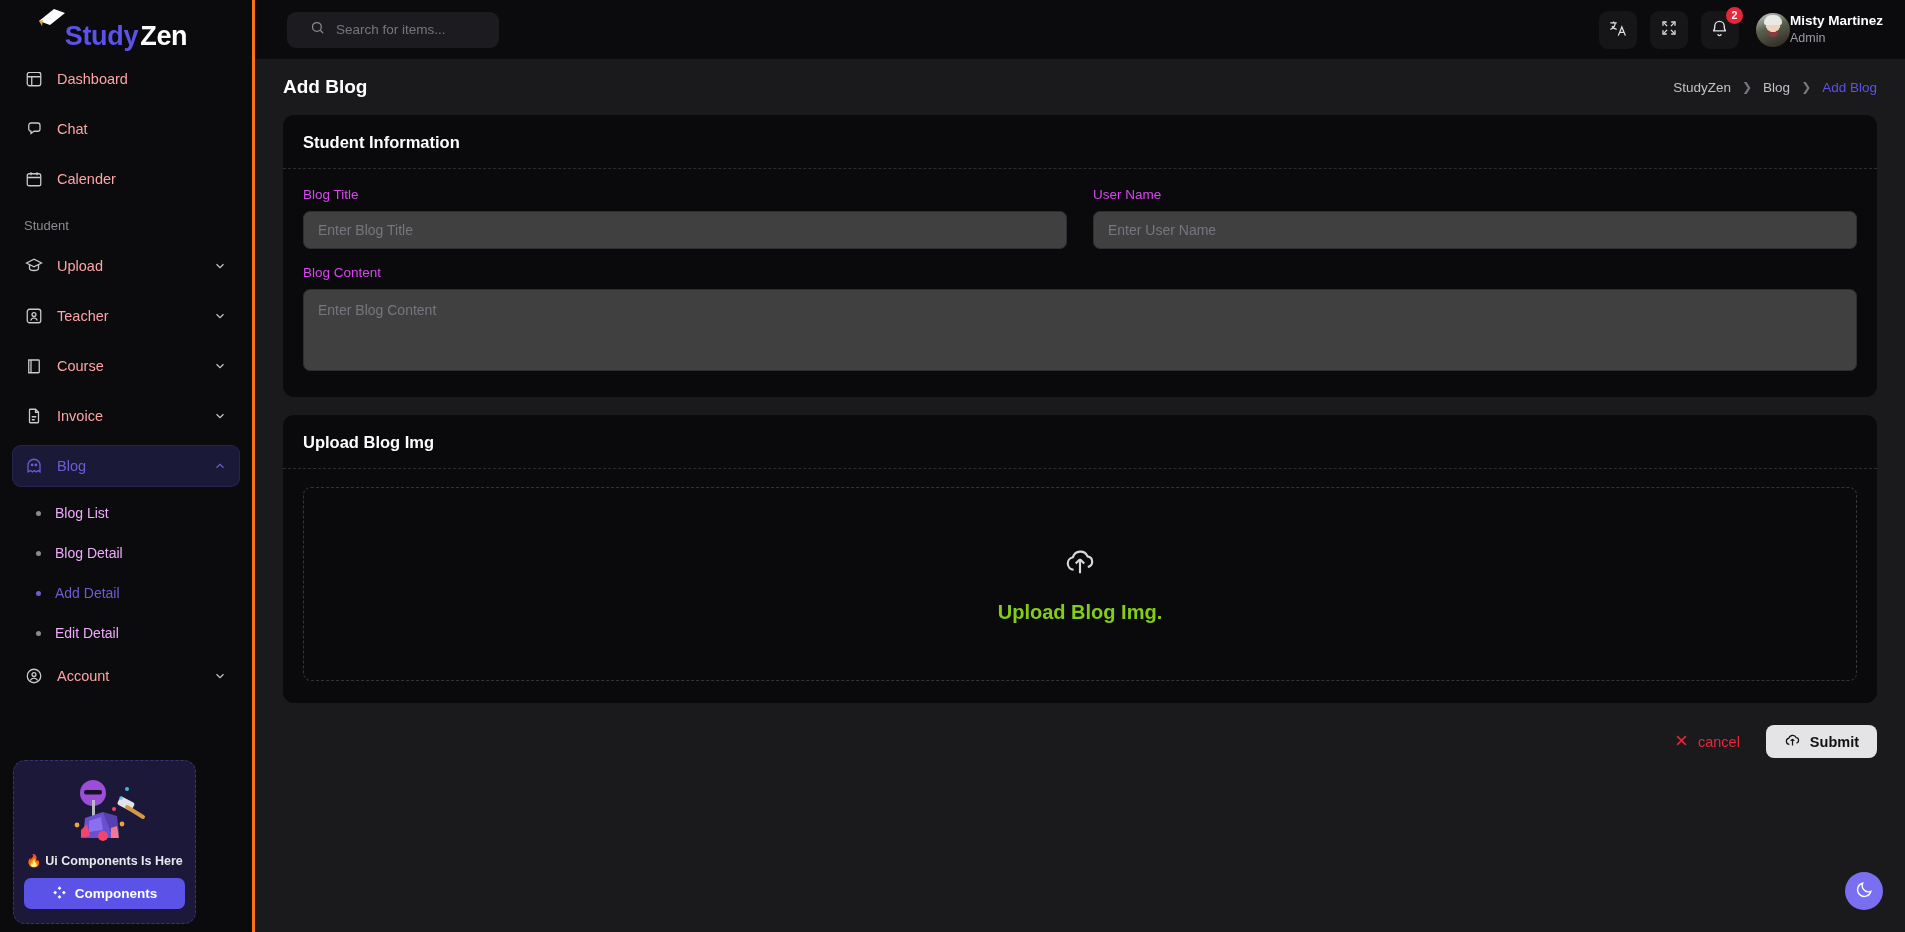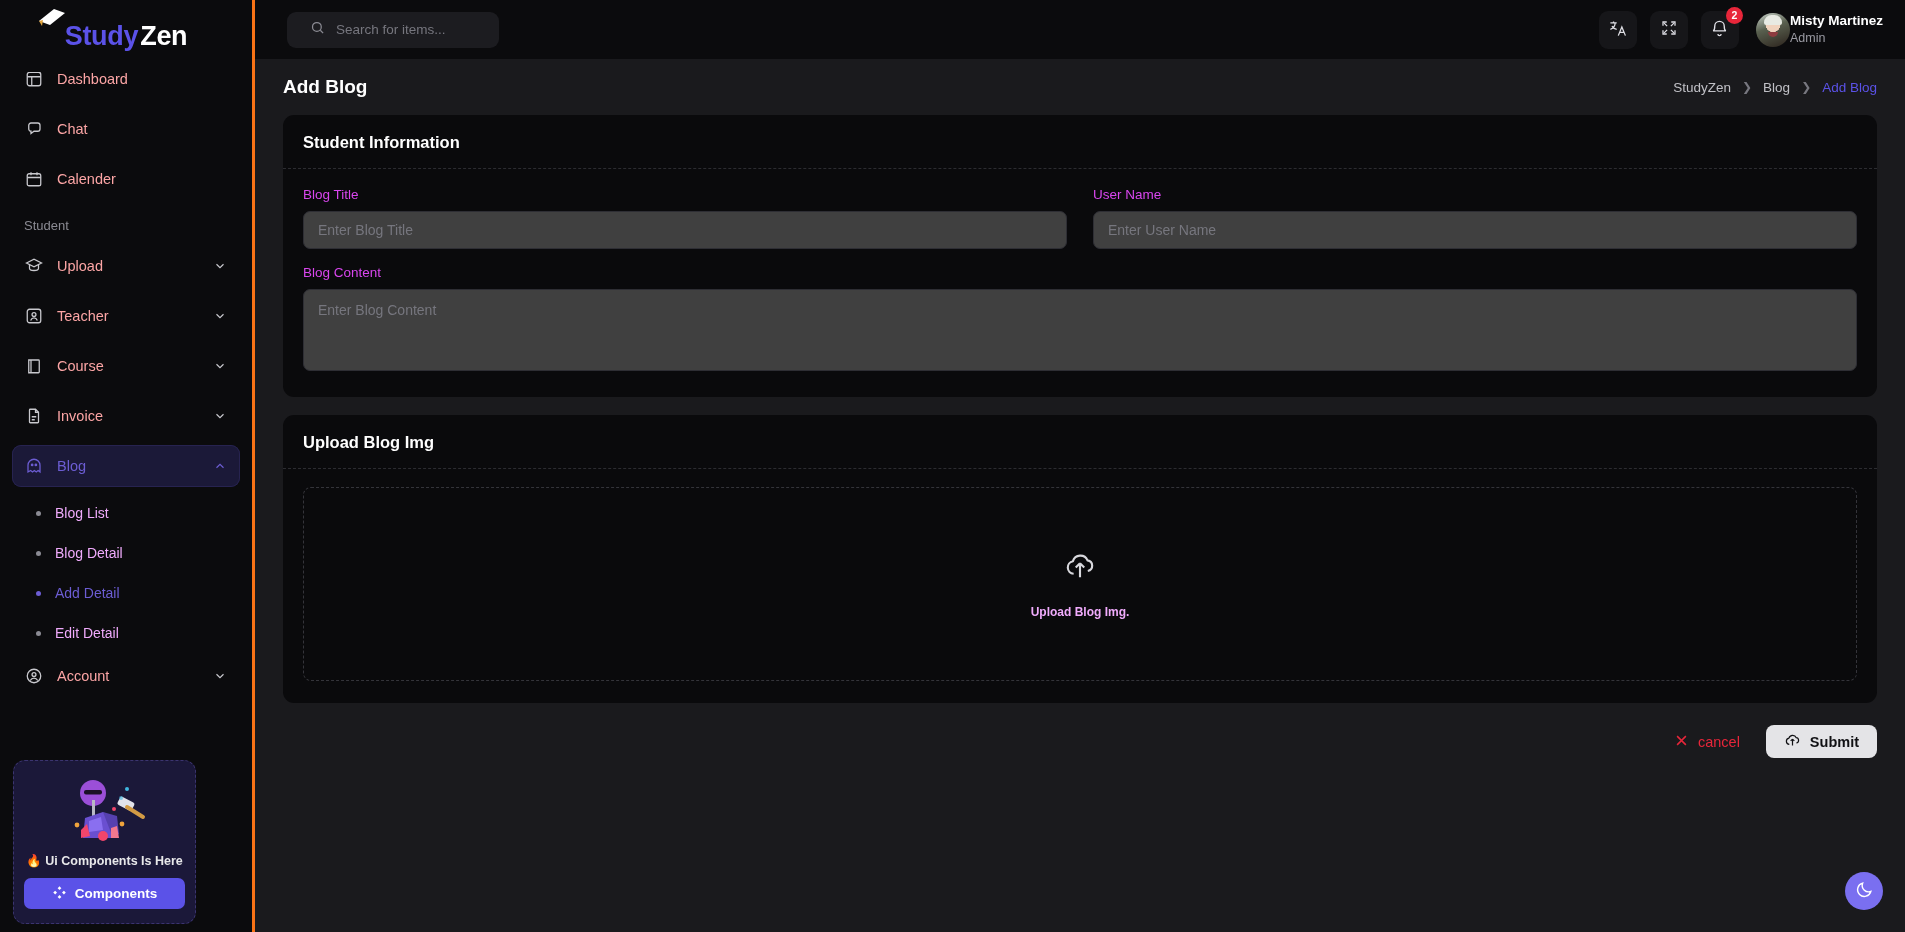--- a/index.html
+++ b/index.html
@@ -161,21 +161,21 @@
     padding: 0 14px; height: 38px;
   }
   .textarea { height: 82px; padding: 11px 14px; resize: none; line-height: 1.4; }
   .input::placeholder, .textarea::placeholder { color: #76767e; }
 
   .dropzone {
     border: 1px dashed #34343a; border-radius: 8px; height: 194px;
     display: flex; flex-direction: column; align-items: center; justify-content: center;
     gap: 18px; cursor: pointer;
   }
-  .dropzone-text { font-size: 12px; font-weight: 600; color: #f0abfc; }
+  .dropzone-text { font-size: 20px; font-weight: 600; color: #84cc16; }
 
   .actions {
     display: flex; align-items: center; justify-content: flex-end; gap: 22px;
     padding: 4px 0 12px;
   }
   .cancel-btn {
     display: flex; align-items: center; gap: 9px; background: transparent;
     border: none; color: #e8263a; font-size: 14.5px; font-family: inherit;
     cursor: pointer; padding: 6px 4px;
   }

